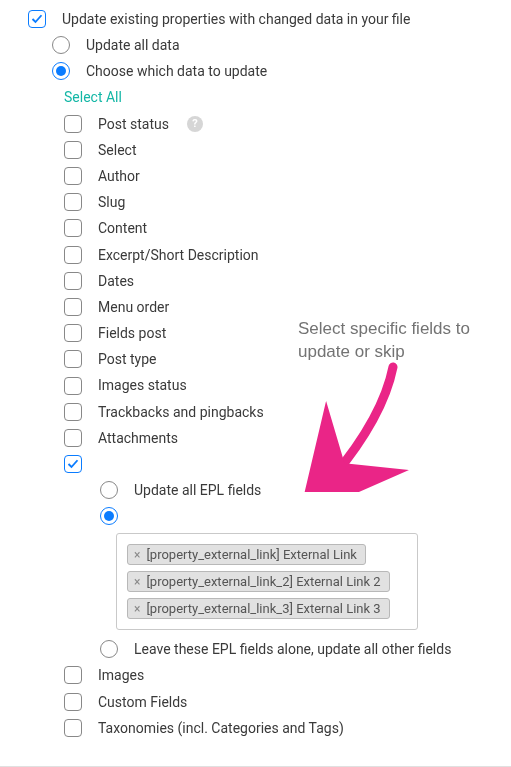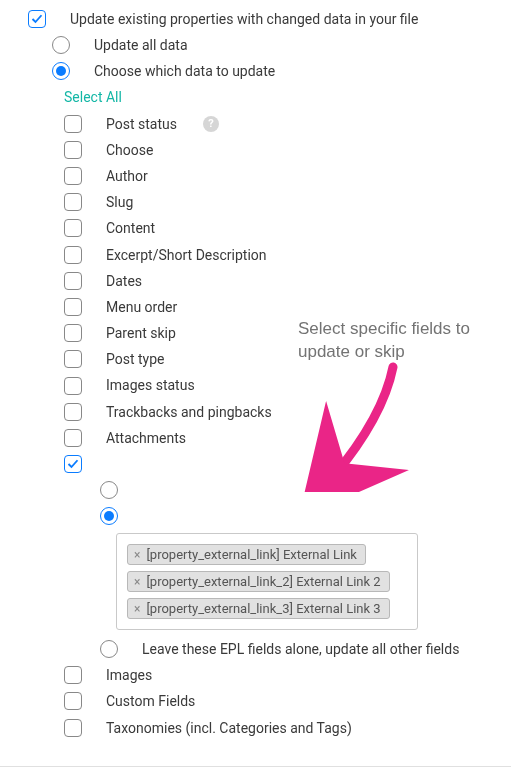--- a/index.html
+++ b/index.html
@@ -10,21 +10,21 @@
     background: #fff;
     width: 511px;
     height: 767px;
     position: relative;
     padding: 10px 18px 10px 28px;
     border-bottom: 1px solid #e0e0e0;
   }
   .row {
     display: flex;
     align-items: center;
-    gap: 24px;
+    gap: 16px;
     margin-bottom: 8px;
     line-height: 1.3;
   }
   .indent-1 { margin-left: 24px; }
   .indent-2 { margin-left: 36px; }
   .indent-3 { margin-left: 72px; }
   .indent-4 { margin-left: 88px; }
 
   .checkbox {
     width: 18px;
@@ -161,21 +161,21 @@
   <span class="select-all">Select All</span>
 </div>
 
 <div class="row indent-2">
   <span class="checkbox"></span>
   <span class="label-text">Post status</span>
   <span class="help-icon">?</span>
 </div>
 <div class="row indent-2">
   <span class="checkbox"></span>
-  <span class="label-text">Choose</span>
+  <span class="label-text">Select</span>
 </div>
 <div class="row indent-2">
   <span class="checkbox"></span>
   <span class="label-text">Author</span>
 </div>
 <div class="row indent-2">
   <span class="checkbox"></span>
   <span class="label-text">Slug</span>
 </div>
 <div class="row indent-2">
@@ -189,21 +189,21 @@
 <div class="row indent-2">
   <span class="checkbox"></span>
   <span class="label-text">Dates</span>
 </div>
 <div class="row indent-2">
   <span class="checkbox"></span>
   <span class="label-text">Menu order</span>
 </div>
 <div class="row indent-2">
   <span class="checkbox"></span>
-  <span class="label-text">Parent skip</span>
+  <span class="label-text">Fields post</span>
 </div>
 <div class="row indent-2">
   <span class="checkbox"></span>
   <span class="label-text">Post type</span>
 </div>
 <div class="row indent-2">
   <span class="checkbox"></span>
   <span class="label-text">Images status</span>
 </div>
 <div class="row indent-2">
@@ -218,20 +218,21 @@
 <div class="row indent-2">
   <span class="checkbox checked">
       <svg viewBox="0 0 16 16">
         <path d="M2 8 L6 12 L14 3" stroke="#0a7cff" stroke-width="2.5" fill="none"></path>
       </svg>
     </span>
 </div>
 
 <div class="row indent-3">
   <span class="radio"></span>
+  <span class="label-text">Update all EPL fields</span>
 </div>
 <div class="row indent-3">
   <span class="radio checked"></span>
 </div>
 
 <div class="indent-4">
   <div class="tag-box">
     <span class="tag">
       <span class="tag-x">×</span>
       <span>[property_external_link] External Link</span>

